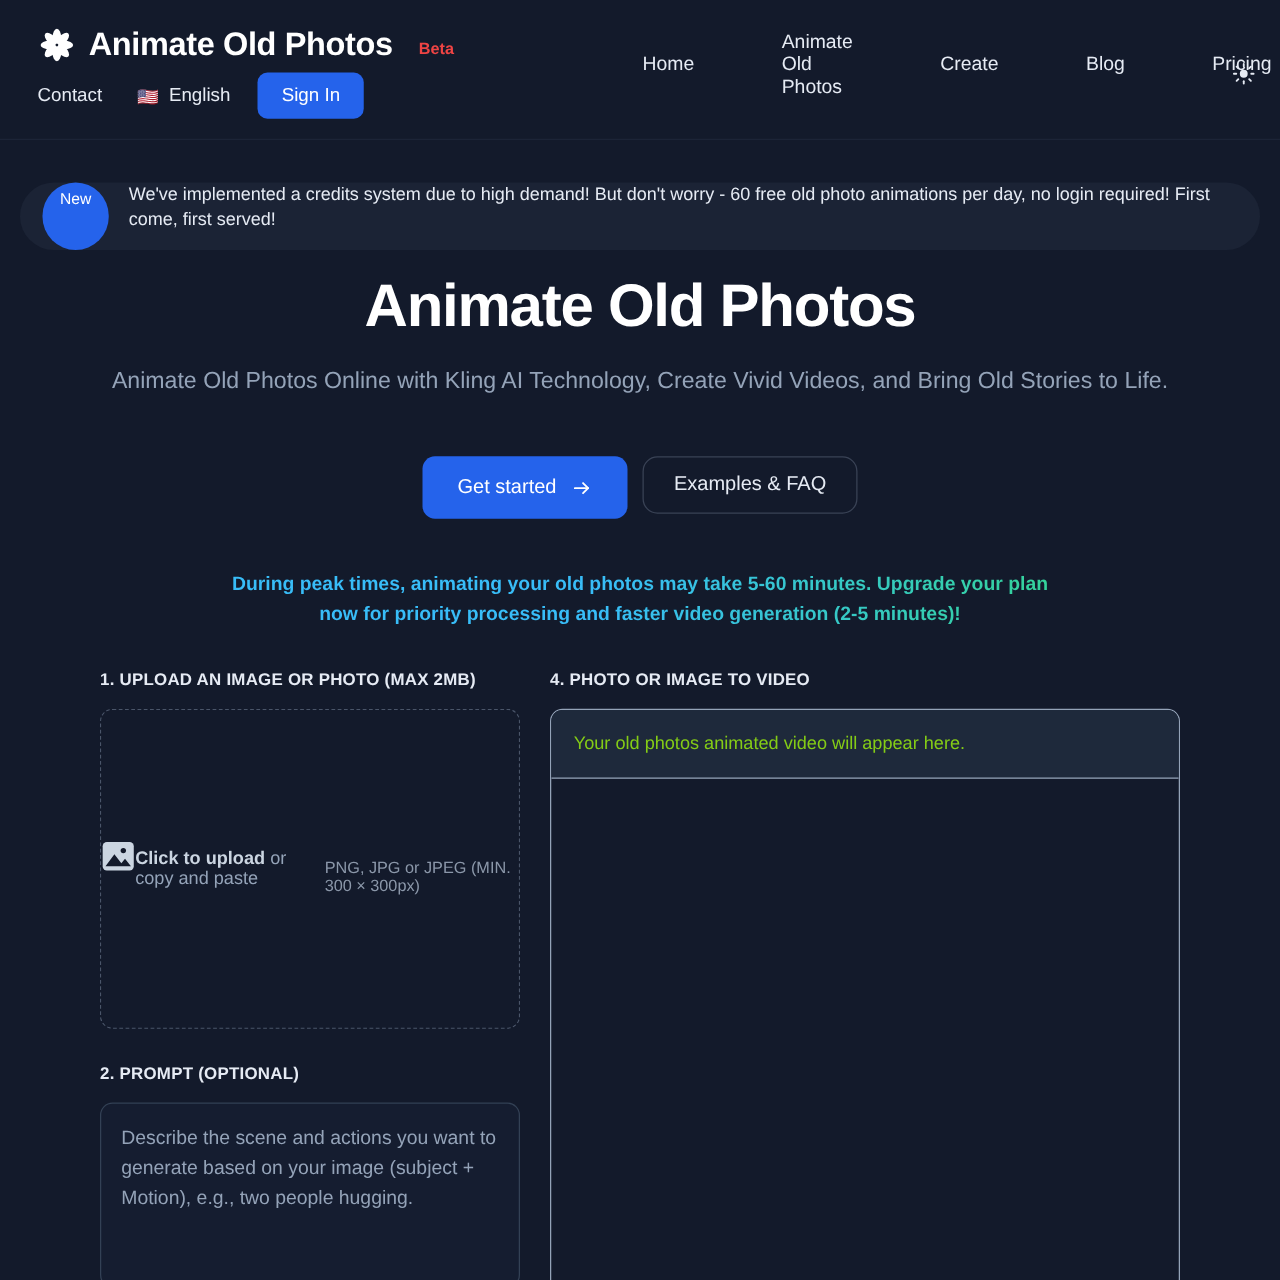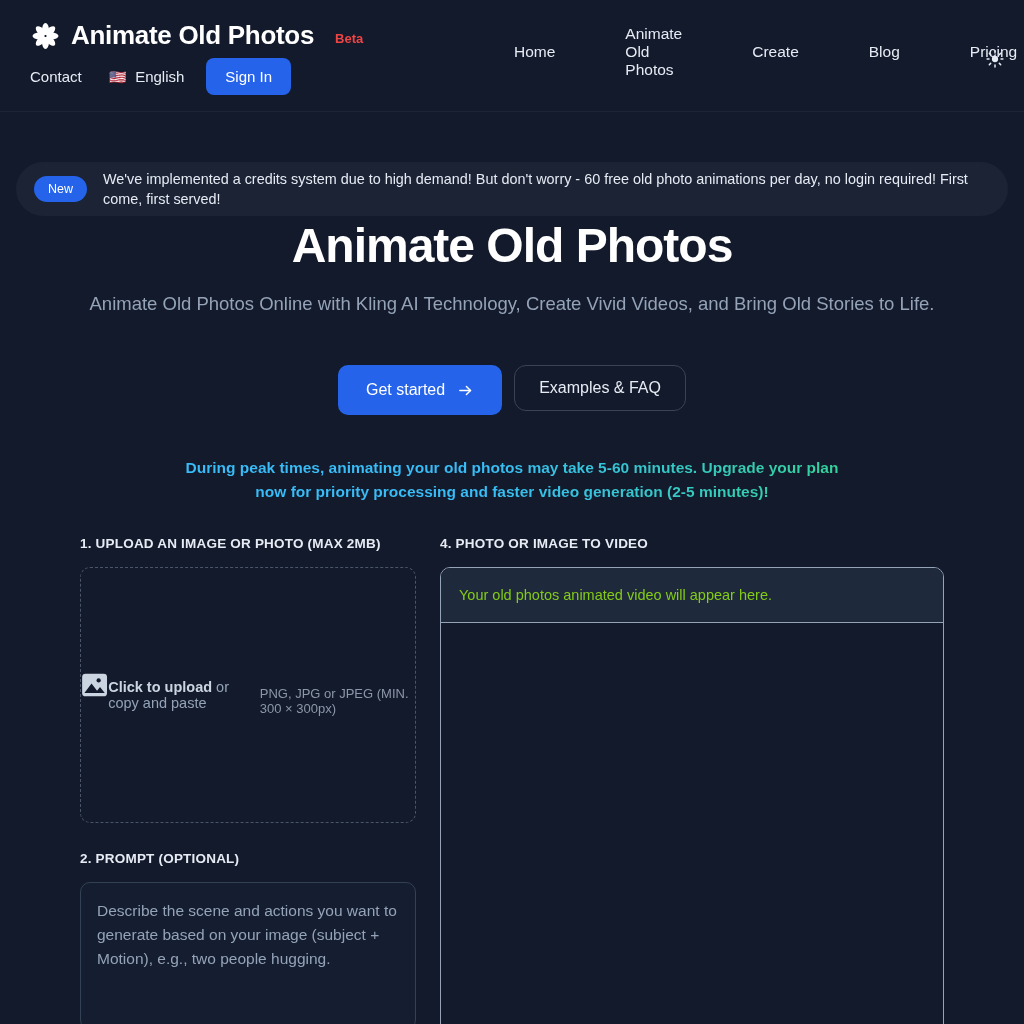--- a/index.html
+++ b/index.html
@@ -52,23 +52,23 @@
     font-family: "Liberation Sans", sans-serif;
   }
   .theme-toggle {
     position: absolute; right: 14px; top: 44px; width: 30px; height: 30px;
     background: none; border: none; cursor: pointer; color: #e6ebf4;
     display: flex; align-items: center; justify-content: center;
   }
 
   
   .banner {
-    position: absolute; left: 16px; top: 162px; width: 992px; height: 54px;
+    position: absolute; left: 16px; top: 146px; width: 992px; height: 54px;
     background: #1b2335; border-radius: 27px;
-    display: flex; align-items: center; padding: 0 18px;
+    display: flex; padding: 0 18px;
   }
   .badge-new {
     flex: none; background: #2563eb; color: #fff; font-size: 12.5px;
     border-radius: 999px; padding: 6px 14px; margin-right: 16px;
   }
   .banner-text { font-size: 14.4px; line-height: 20px; color: #e6ebf4; }
 
   
   .hero-title {
     position: absolute; left: 0; top: 218px; width: 1024px; text-align: center;

